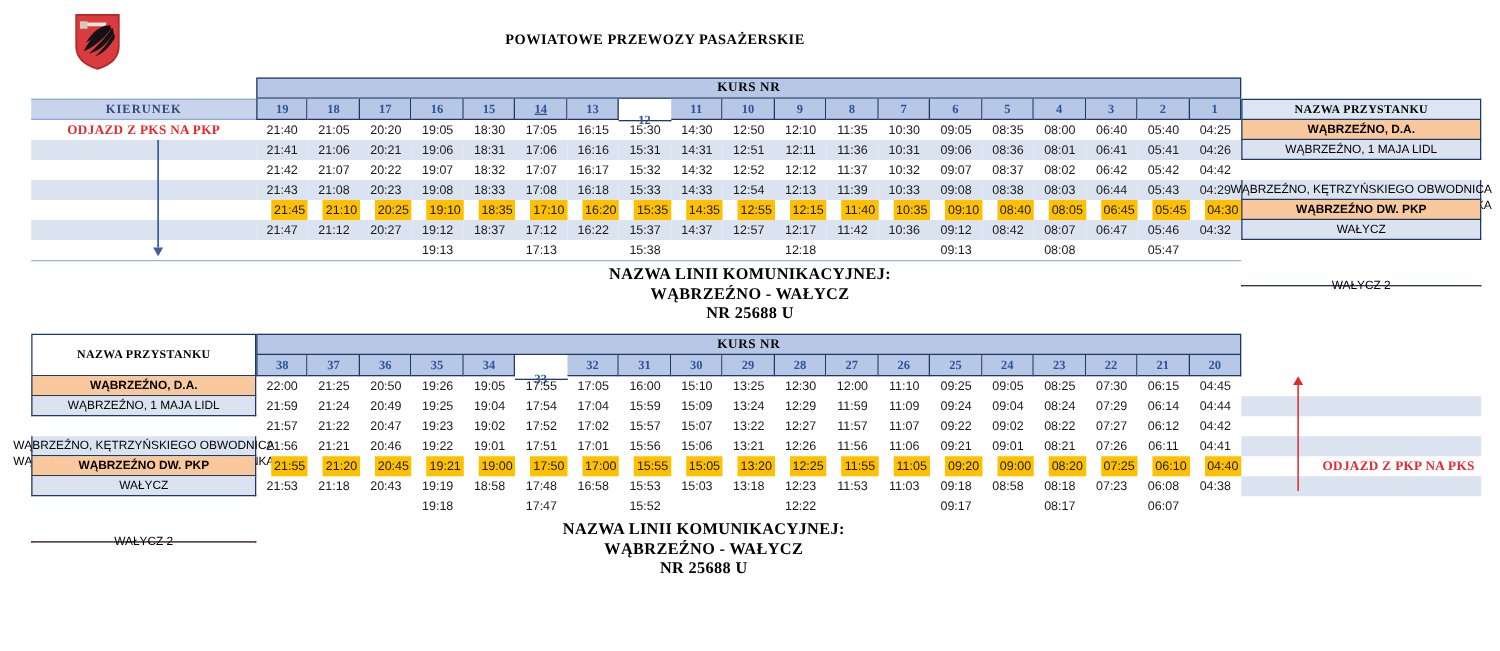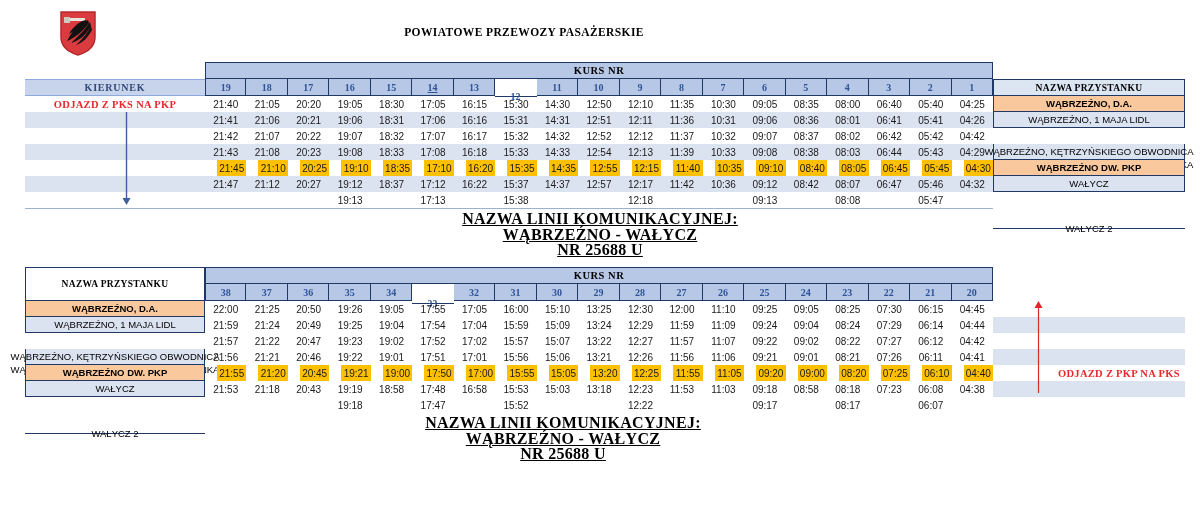--- a/index.html
+++ b/index.html
@@ -42,21 +42,21 @@
 
   .red-label{color:var(--red);font-weight:bold;font-size:10.5px;letter-spacing:.3px;
              font-family:"Liberation Serif",serif;}
   .left-pad{justify-content:flex-start !important;padding-left:65px;}
 
   .bottomline{position:absolute;left:25px;top:208px;width:968px;height:1px;background:#9bb0d3;}
 
   .arrow{position:absolute;}
 
   .line-info{position:absolute;text-align:center;font-weight:bold;}
-  .line-info div{font-size:16px;line-height:15.5px;letter-spacing:.3px;text-decoration:underline;}
+  .line-info div{font-size:13px;line-height:15.5px;letter-spacing:.3px;}
   #lineinfo1{top:211px;left:0;width:1200px;}
   #lineinfo2{top:415px;left:0;width:1126px;}
 
   .notes{position:absolute;top:477px;left:0;width:1128px;text-align:center;
          color:var(--green);font-weight:bold;}
   .notes div{font-size:10.5px;line-height:13.5px;letter-spacing:.3px;}
 </style>
 </head>
 <body>
 

